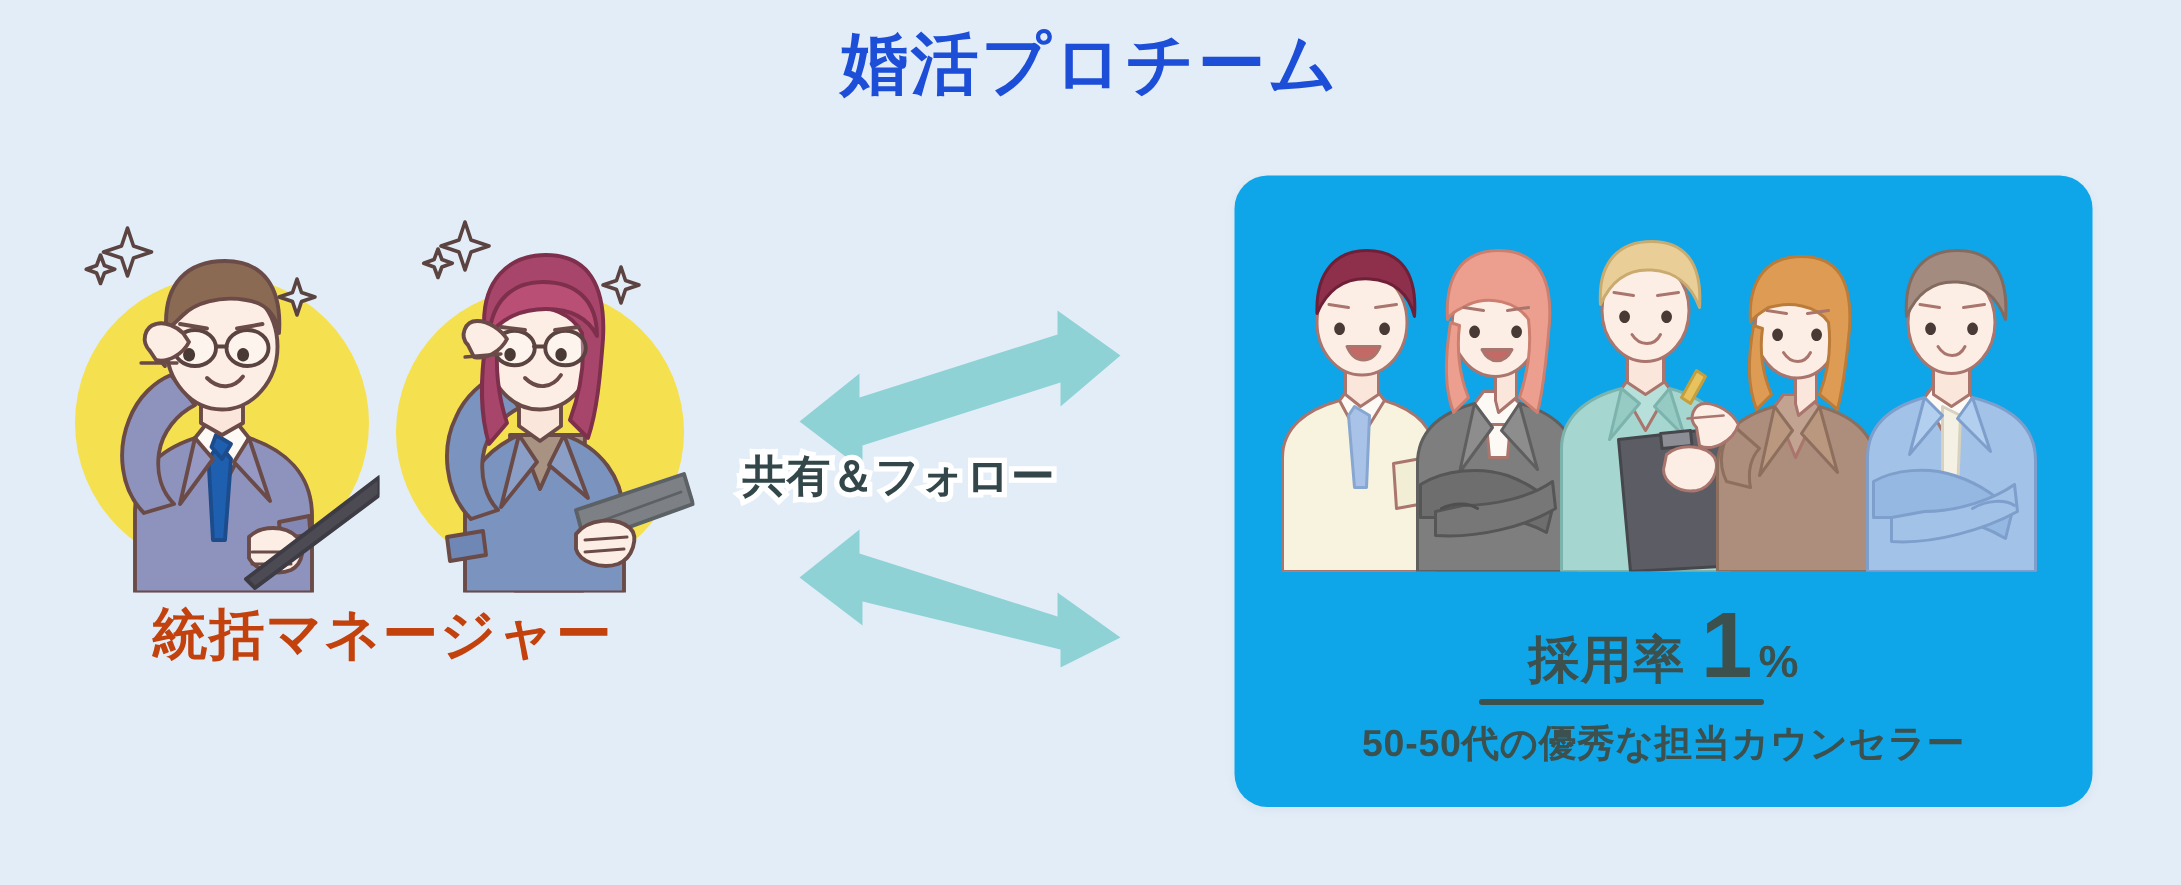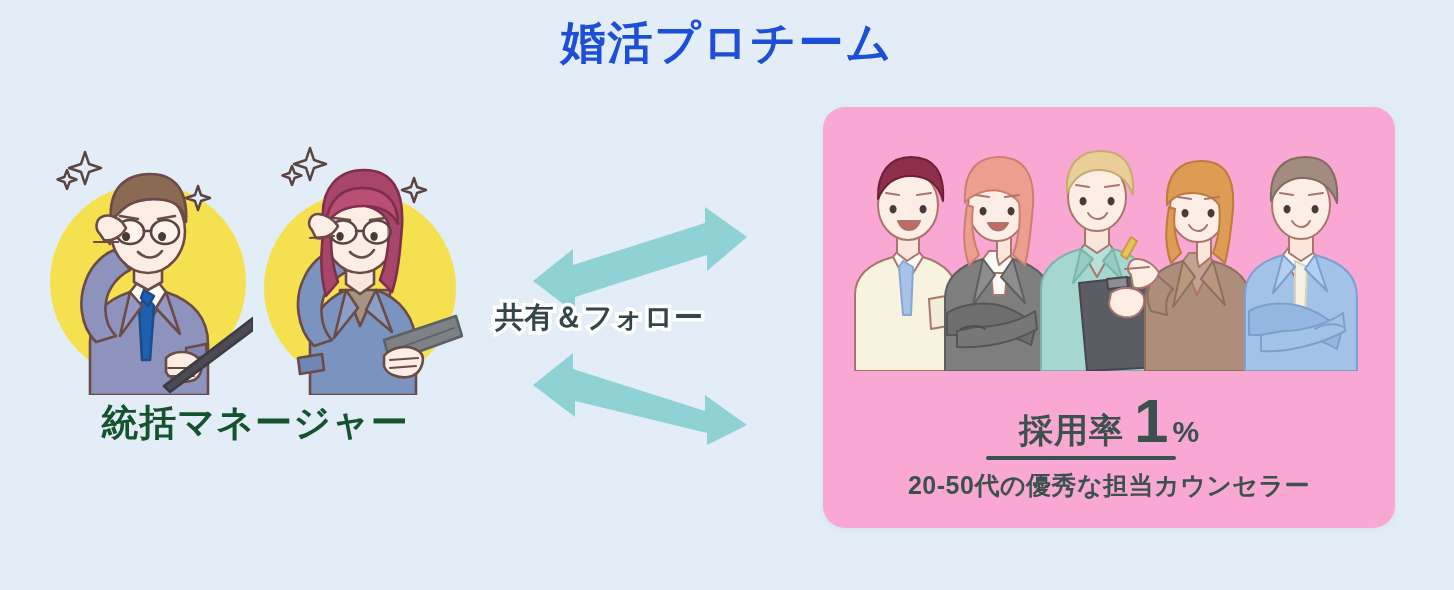--- a/index.html
+++ b/index.html
@@ -60,21 +60,21 @@
   .manager svg { display: block; width: 100%; height: 100%; }
 
   .managers-label {
     position: absolute;
     left: 0;
     top: 268px;
     width: 450px;
     text-align: center;
     font-size: 37px;
     font-weight: bold;
-    color: #14532d;
+    color: #c2410c;
     letter-spacing: 1px;
   }
 
   
   .exchange {
     position: absolute;
     left: 495;
     left: 495px;
     top: 195px;
     width: 290px;
@@ -98,24 +98,24 @@
     letter-spacing: 0.5px;
     -webkit-text-stroke: 7px #ffffff;
     paint-order: stroke fill;
     white-space: nowrap;
   }
 
   
   .counselor-card {
     position: absolute;
     left: 823px;
-    top: 107px;
+    top: 117px;
     width: 572px;
     height: 421px;
-    background: #f9a8d4;
+    background: #0ea5e9;
     border-radius: 22px;
     box-shadow: 0 2px 6px rgba(120,150,180,0.10);
   }
   .counselor-art {
     position: absolute;
     left: 22px;
     top: 36px;
     width: 528px;
     height: 228px;
   }
@@ -411,16 +411,16 @@
         </g>
       </svg>
     </div>
 
     <div class="stat-row">
       <span class="stat-label">採用率</span><span class="stat-value">1</span><span class="stat-unit">%</span>
     </div>
 
     <div class="stat-rule"></div>
 
-    <div class="stat-caption">20-50代の優秀な担当カウンセラー</div>
+    <div class="stat-caption">50-50代の優秀な担当カウンセラー</div>
   </div>
 
 </div>
 
 </body></html>

